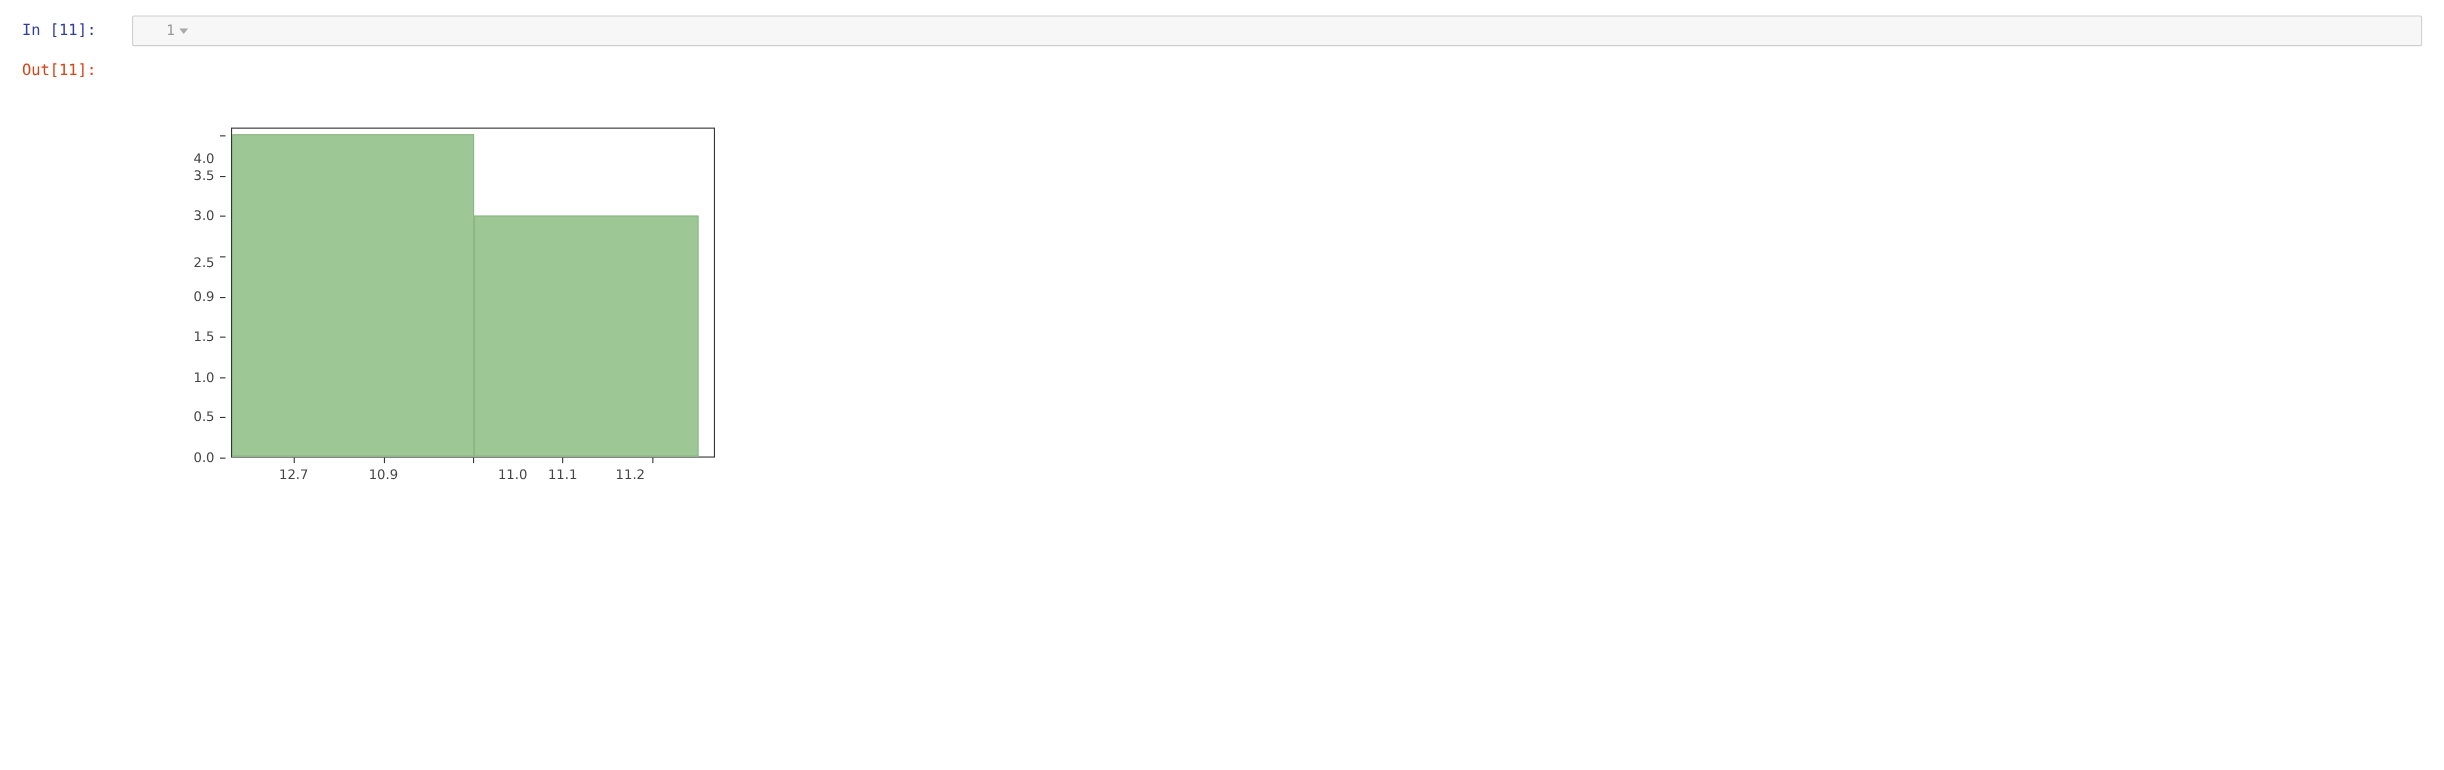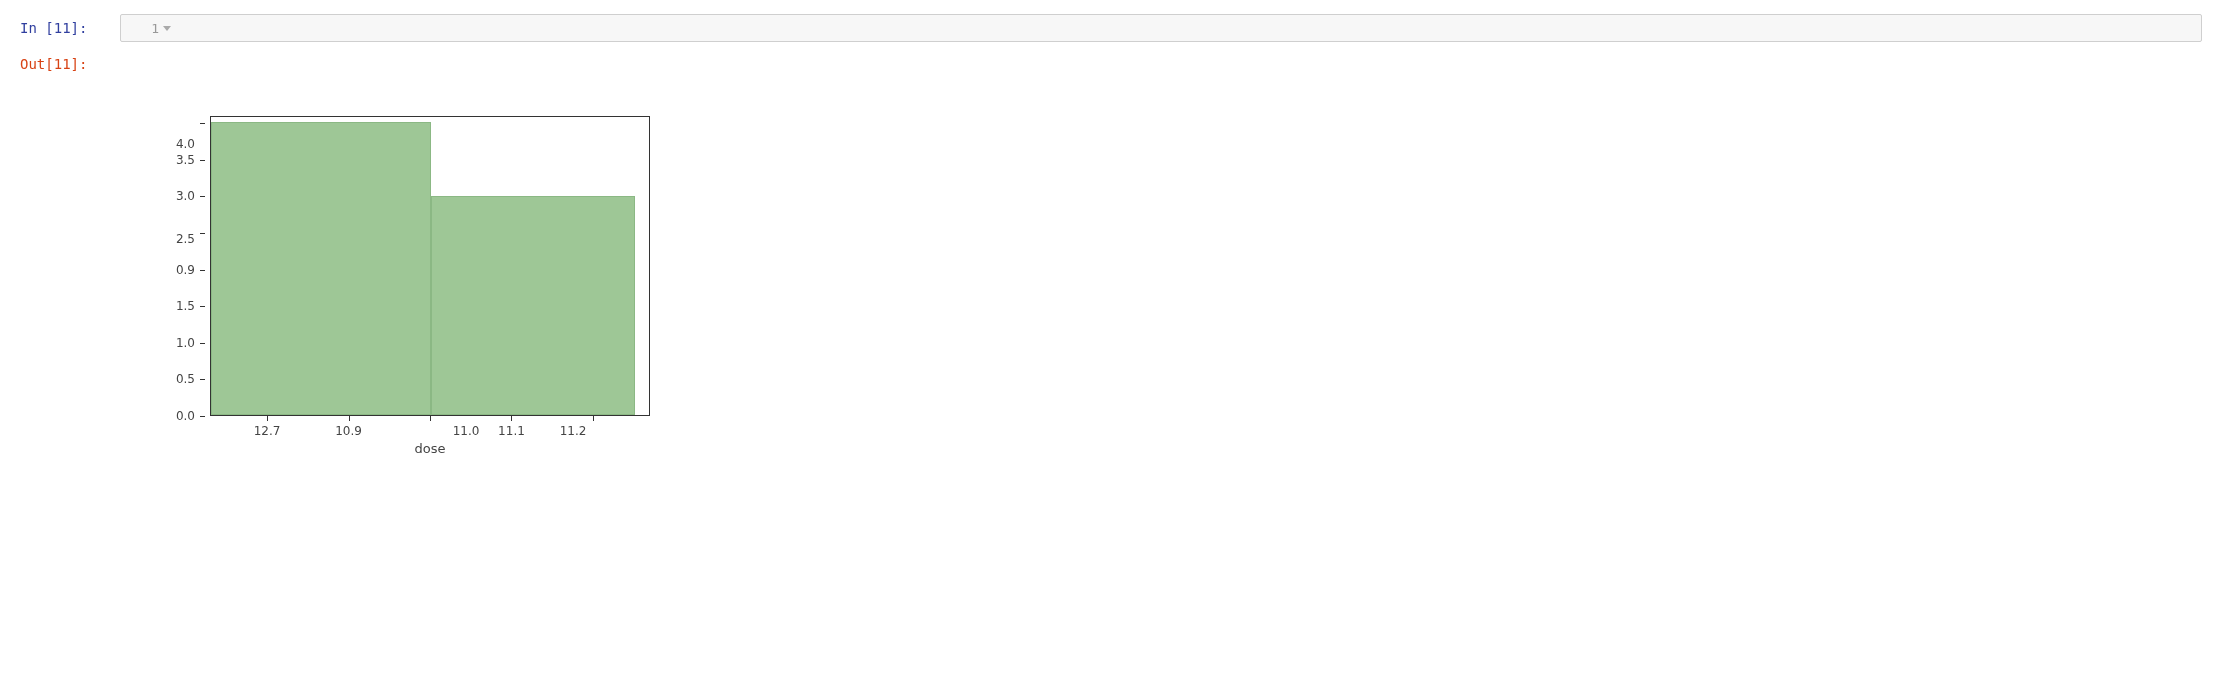--- a/index.html
+++ b/index.html
@@ -157,21 +157,20 @@
 </div>
 
 <div class="cell">
   <div class="prompt"></div>
   <div class="chart-wrap">
     <div class="chart" id="chart">
       <div class="plot-area" id="plot-area">
           <div class="bar" style="left: 0px; width: 220px; height: 292.683px;"></div>
           <div class="bar" style="left: 220px; width: 203.704px; height: 219.512px;"></div>
         </div>
-      <div class="xlabel">dose</div>
     <div class="ytick" style="top: 310px;"></div>
         <div class="ytick-lab" style="top: 310px;">0.0</div>
         <div class="ytick" style="top: 273.415px;"></div>
         <div class="ytick-lab" style="top: 273.415px;">0.5</div>
         <div class="ytick" style="top: 236.829px;"></div>
         <div class="ytick-lab" style="top: 236.829px;">1.0</div>
         <div class="ytick" style="top: 200.244px;"></div>
         <div class="ytick-lab" style="top: 200.244px;">1.5</div>
         <div class="ytick" style="top: 163.659px;"></div>
         <div class="ytick-lab" style="top: 163.659px;">0.9</div>

